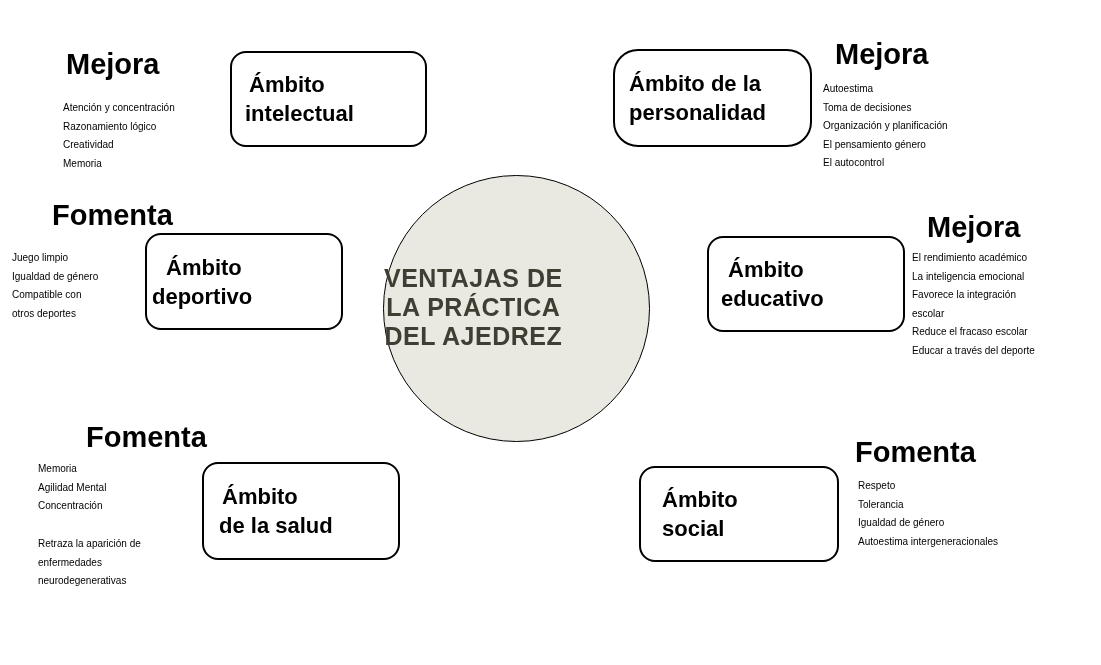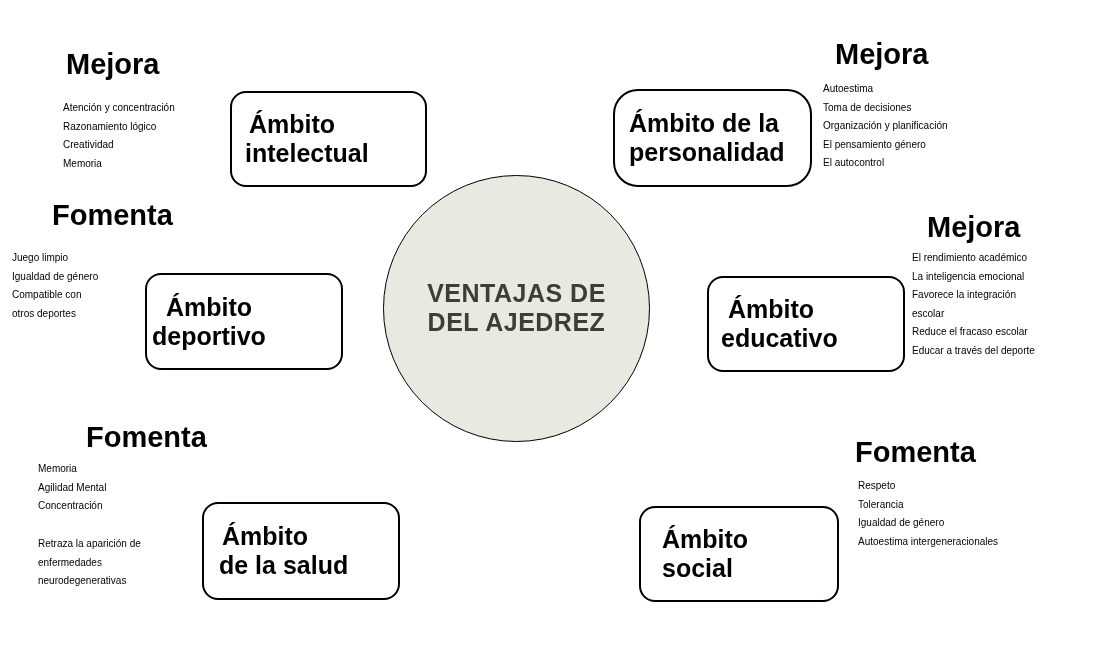--- a/index.html
+++ b/index.html
@@ -27,24 +27,23 @@
   }
   .box {
     position: absolute;
     background: #ffffff;
     border: 2px solid #000;
     border-radius: 16px;
     box-sizing: border-box;
     display: flex;
     flex-direction: column;
     justify-content: center;
-    font-size: 25px;
+    font-size: 22px;
     font-weight: bold;
     line-height: 29px;
-    margin-top: 40px;
   }
   .box-intelectual   { left: 230px; top: 51px;  width: 197px; height: 96px; padding-left: 13px; }
   .box-intelectual   div:first-child { margin-left: 4px; }
   .box-personalidad  { left: 613px; top: 49px;  width: 199px; height: 98px; padding-left: 14px; border-radius: 25px; }
   .box-deportivo     { left: 145px; top: 233px; width: 198px; height: 97px; padding-left: 5px; }
   .box-deportivo     div:first-child { margin-left: 14px; }
   .box-educativo     { left: 707px; top: 236px; width: 198px; height: 96px; padding-left: 12px; }
   .box-educativo     div:first-child { margin-left: 7px; }
   .box-salud         { left: 202px; top: 462px; width: 198px; height: 98px; padding-left: 15px; }
   .box-salud         div:first-child { margin-left: 3px; }
@@ -69,21 +68,21 @@
     position: absolute;
     left: 383px;
     top: 175px;
     width: 267px;
     height: 267px;
     border-radius: 50%;
     border: 1px solid #000;
     box-sizing: border-box;
     display: flex;
     align-items: center;
-    justify-content: center;
+    justify-content: flex-start;
   }
   .center-title {
     font-size: 25px;
     font-weight: bold;
     line-height: 29px;
     text-align: center;
     letter-spacing: 0.5px;
     margin-top: -2px;
   }
 </style>
@@ -135,17 +134,18 @@
   <div class="heading h-social">Fomenta</div>
   <div class="side-list l-social"><div>Respeto</div><div>Tolerancia</div><div>Igualdad de género</div><div>Autoestima intergeneracionales</div></div>
   <div class="box box-social">
     <div>Ámbito</div>
     <div>social</div>
   </div>
 
   <div class="center-circle" style="background: rgb(233, 233, 226); color: rgb(62, 62, 51);">
     <div class="center-title">
         <div>VENTAJAS DE</div>
+        <div>LA PRÁCTICA</div>
         <div>DEL AJEDREZ</div>
       </div>
   </div>
 
 </div>
 
 </body></html>

